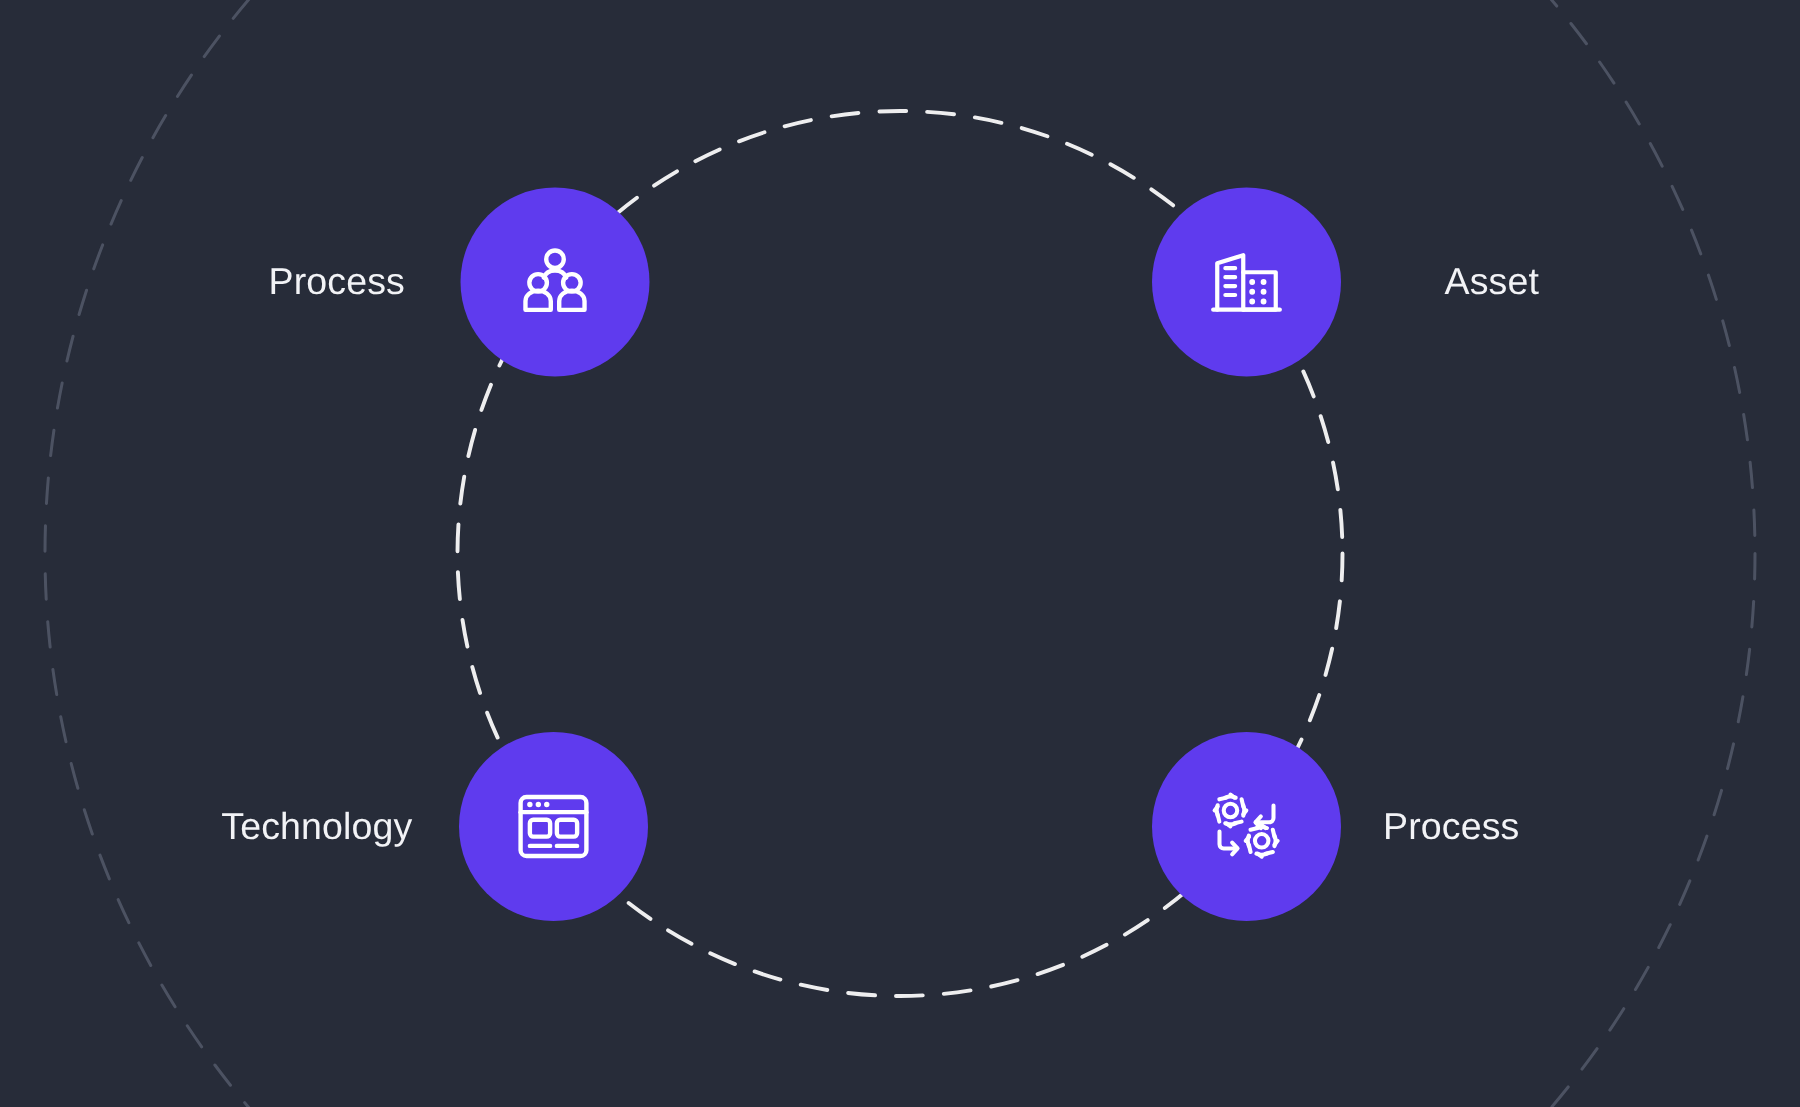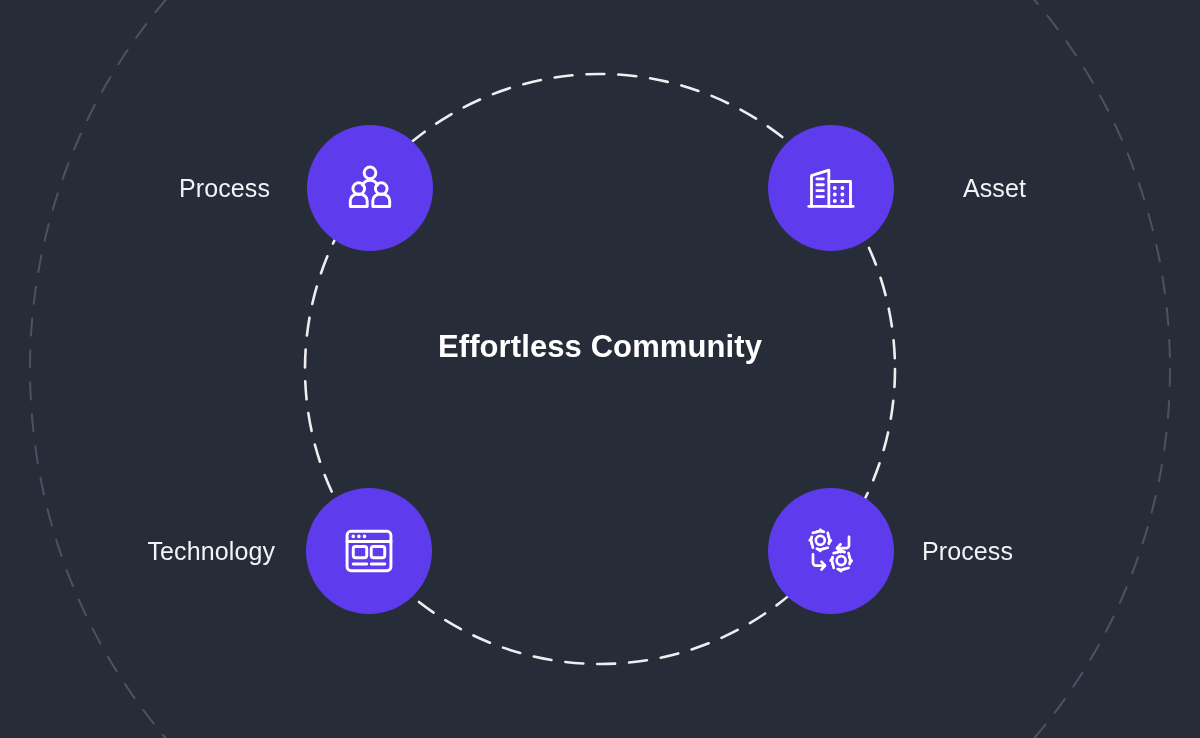--- a/index.html
+++ b/index.html
@@ -173,16 +173,15 @@
         <path d="M32.5 18l-3.2 3.5 3.2 3.5"></path>
 
         <path d="M8 27v7.5a2.5 2.5 0 0 0 2.5 2.5H18.5"></path>
         <path d="M15.5 33.5l3.2 3.5-3.2 3.5"></path>
       </svg>
     </span>
   </div>
   <div class="label label-process">Process</div>
 
   <div class="center-title">
-    <span class="line">Effortless Community</span>
   </div>
 
 </div>
 
 </body></html>

